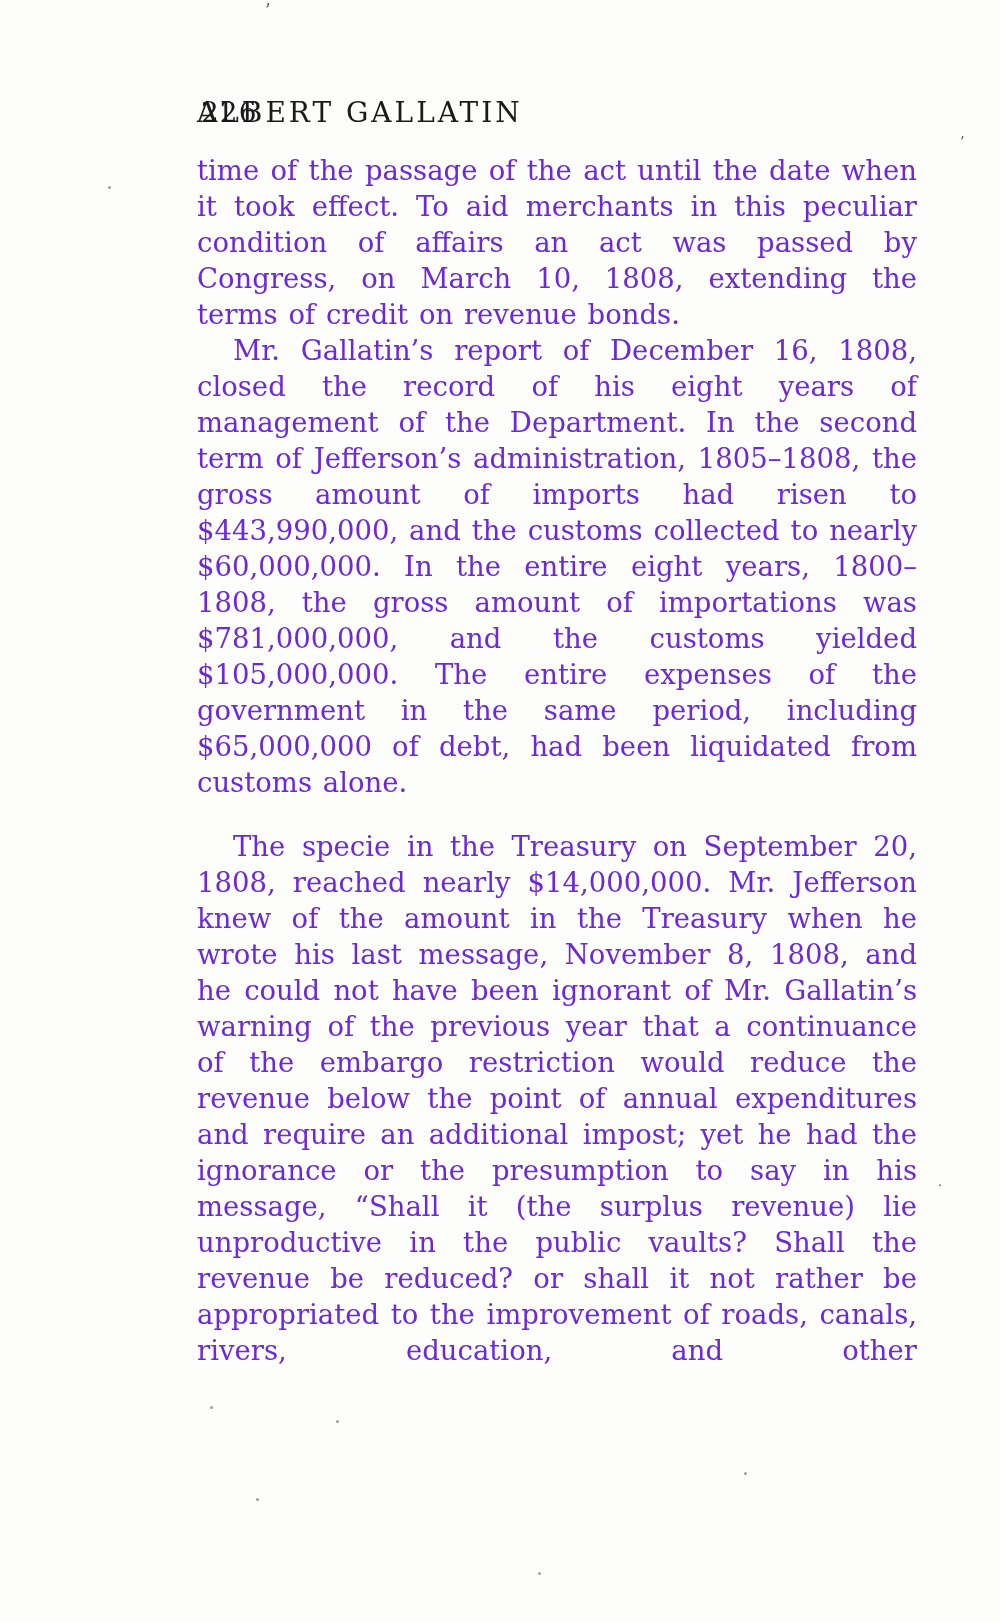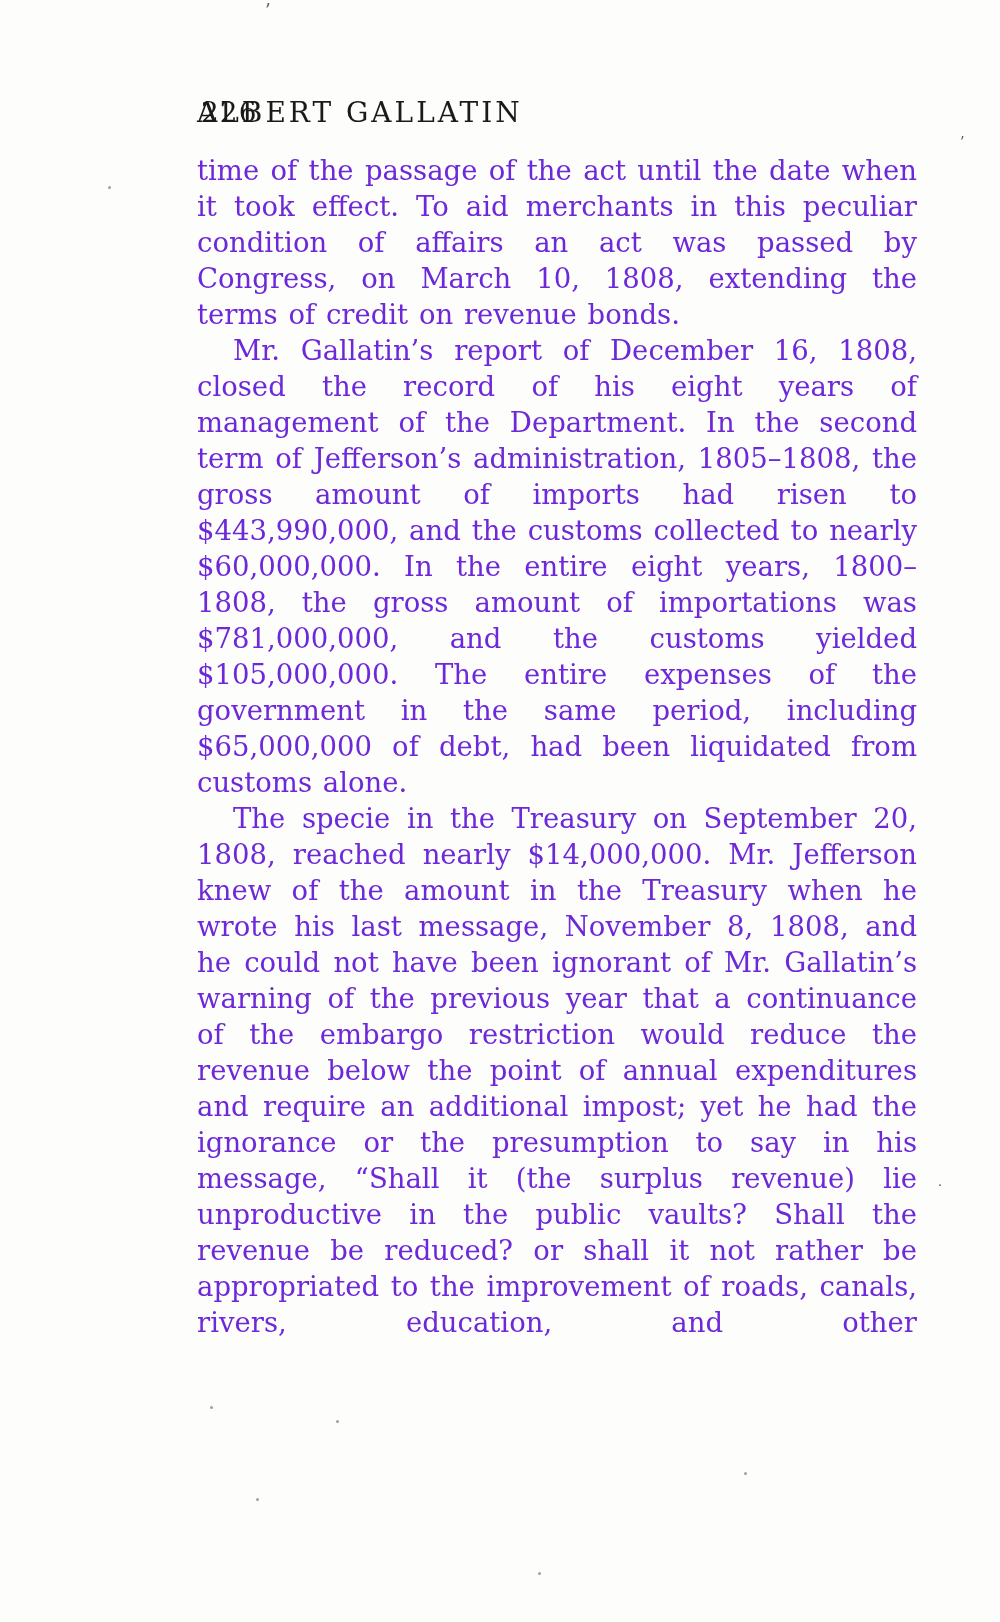--- a/index.html
+++ b/index.html
@@ -42,21 +42,21 @@
     letter-spacing: 3px;
   }
   .body-text p {
     font-size: 27.5px;
     line-height: 36px;
     text-align: justify;
     word-spacing: 2px;
     color: #6d28d9;
   }
   .body-text p.indent { text-indent: 36px; }
-  .body-text p.justify-last { text-align-last: justify; }
+  .body-text p.justify-last { text-align-last: justify; margin-top: 28px; }
   
   .speck {
     position: absolute;
     background: #555;
     border-radius: 50%;
     opacity: 0.55;
   }
   .mark {
     position: absolute;
     color: #333;

